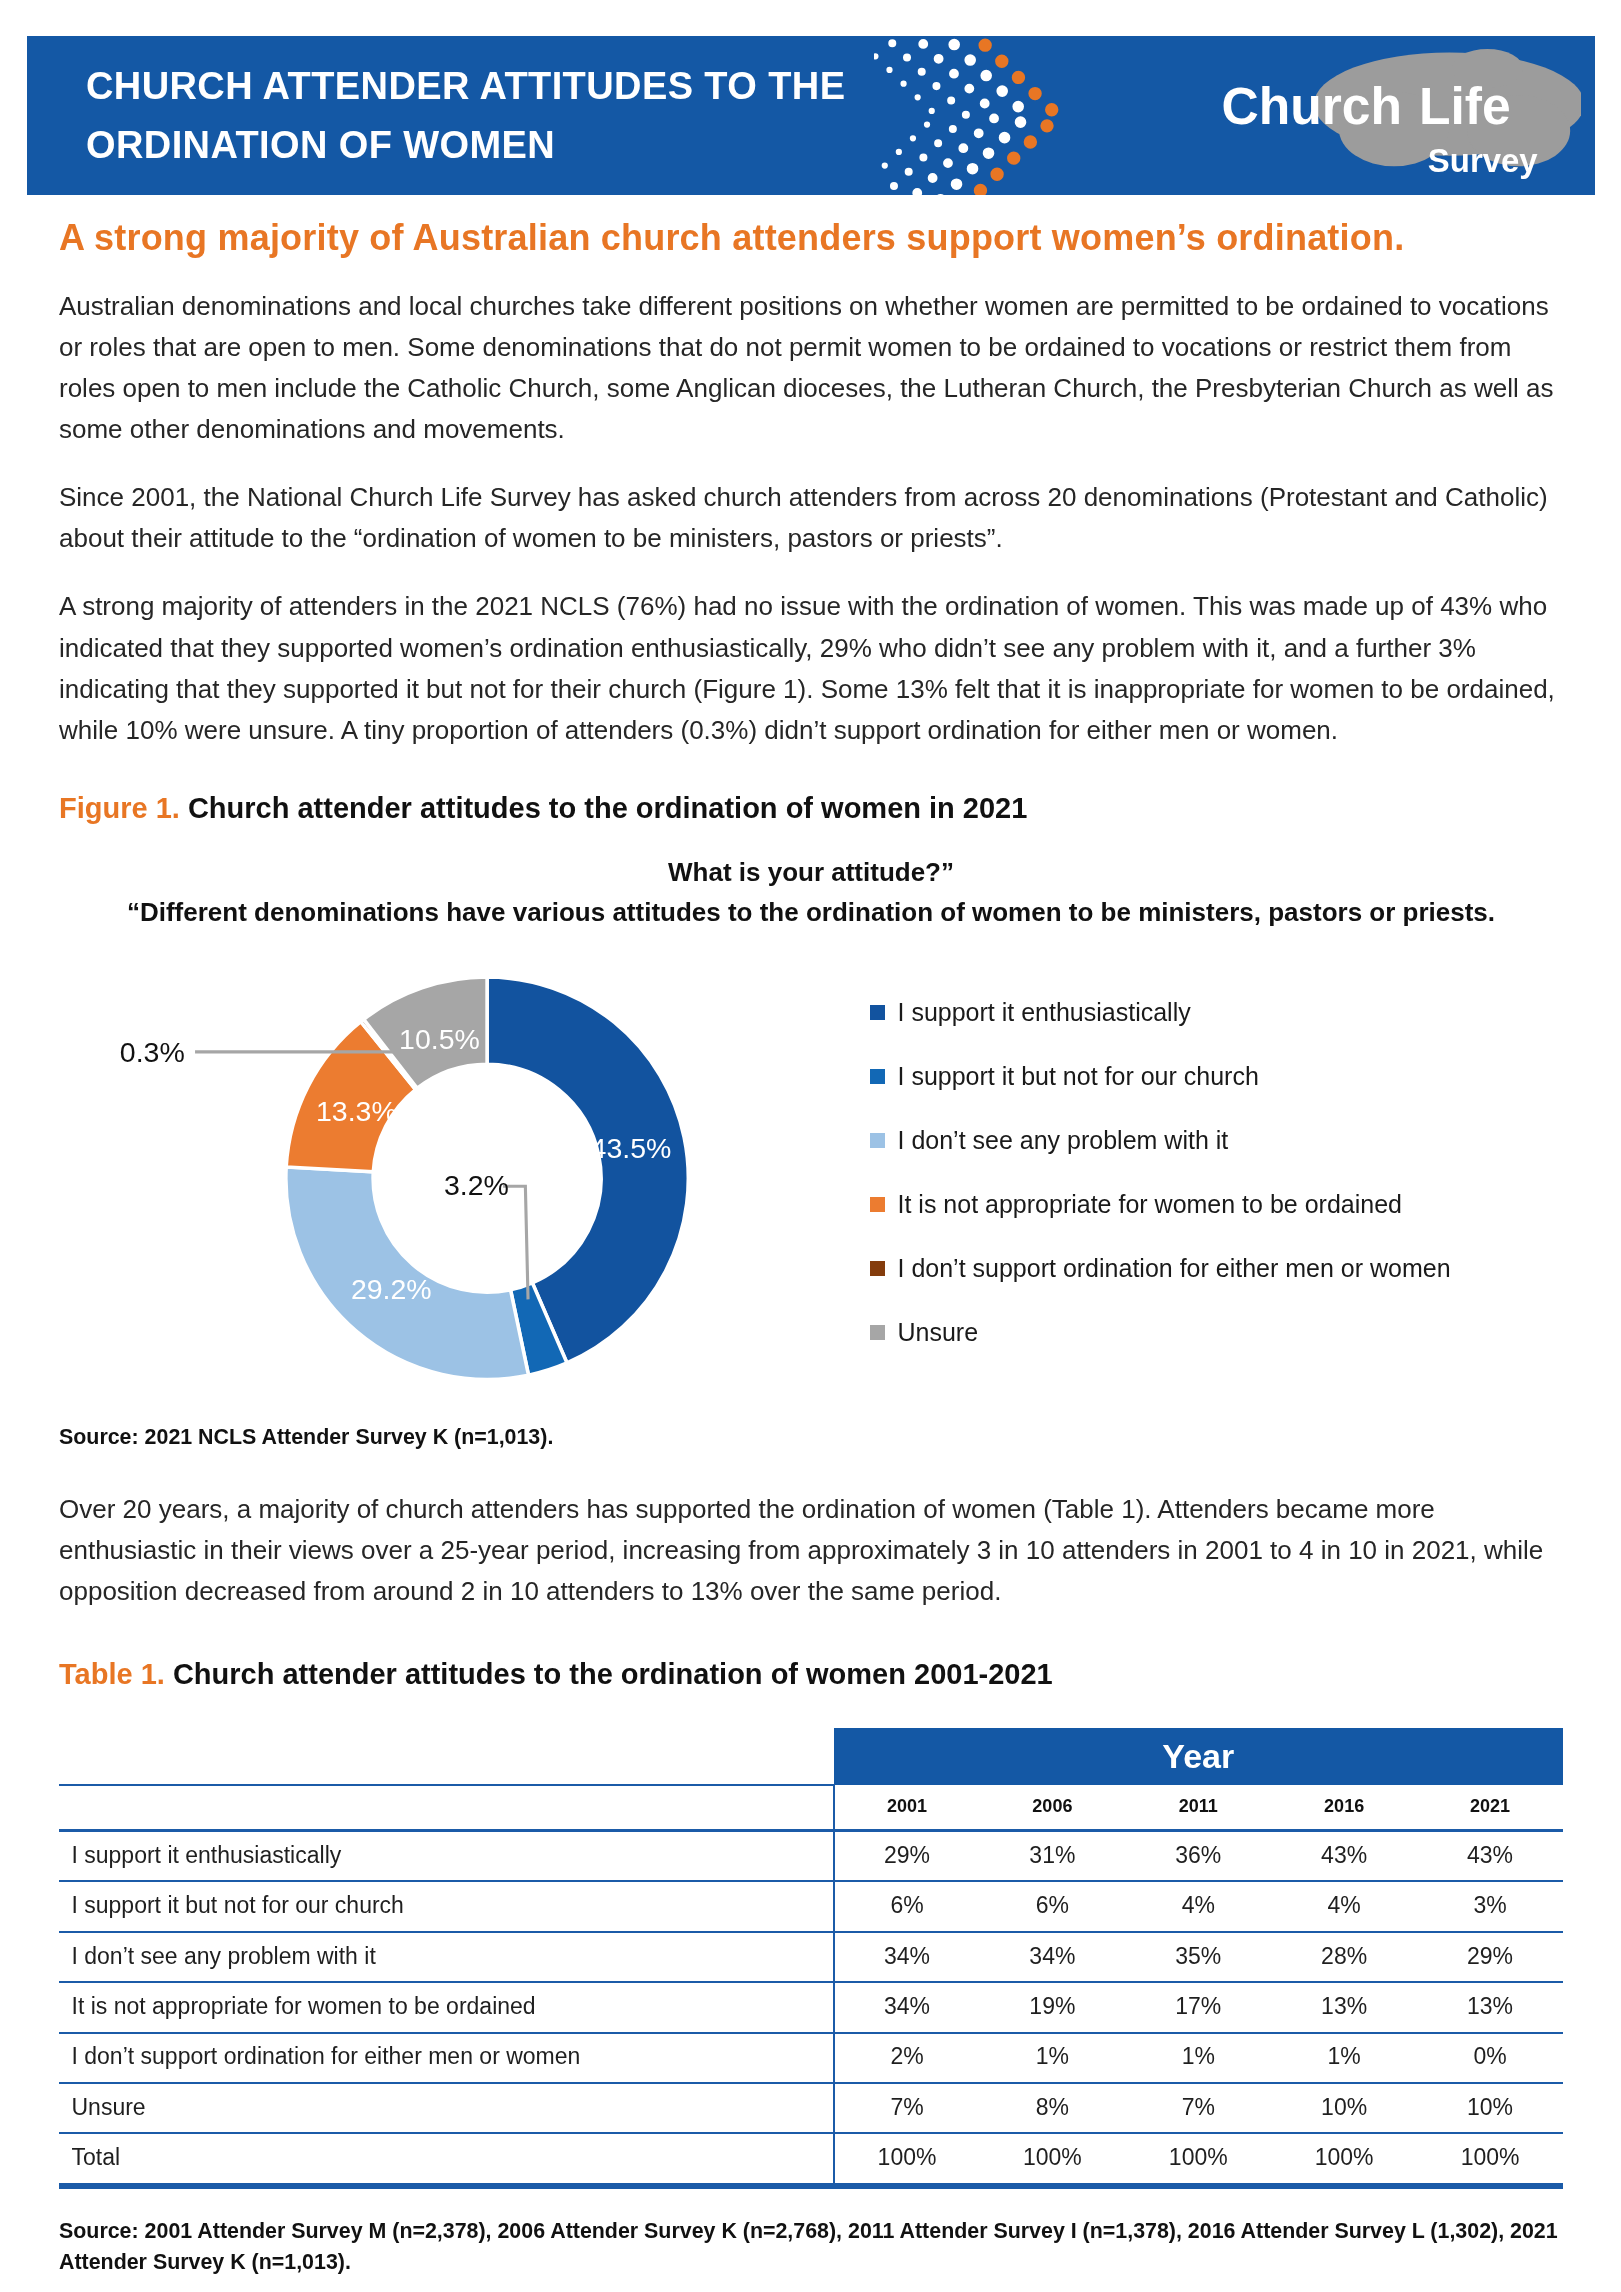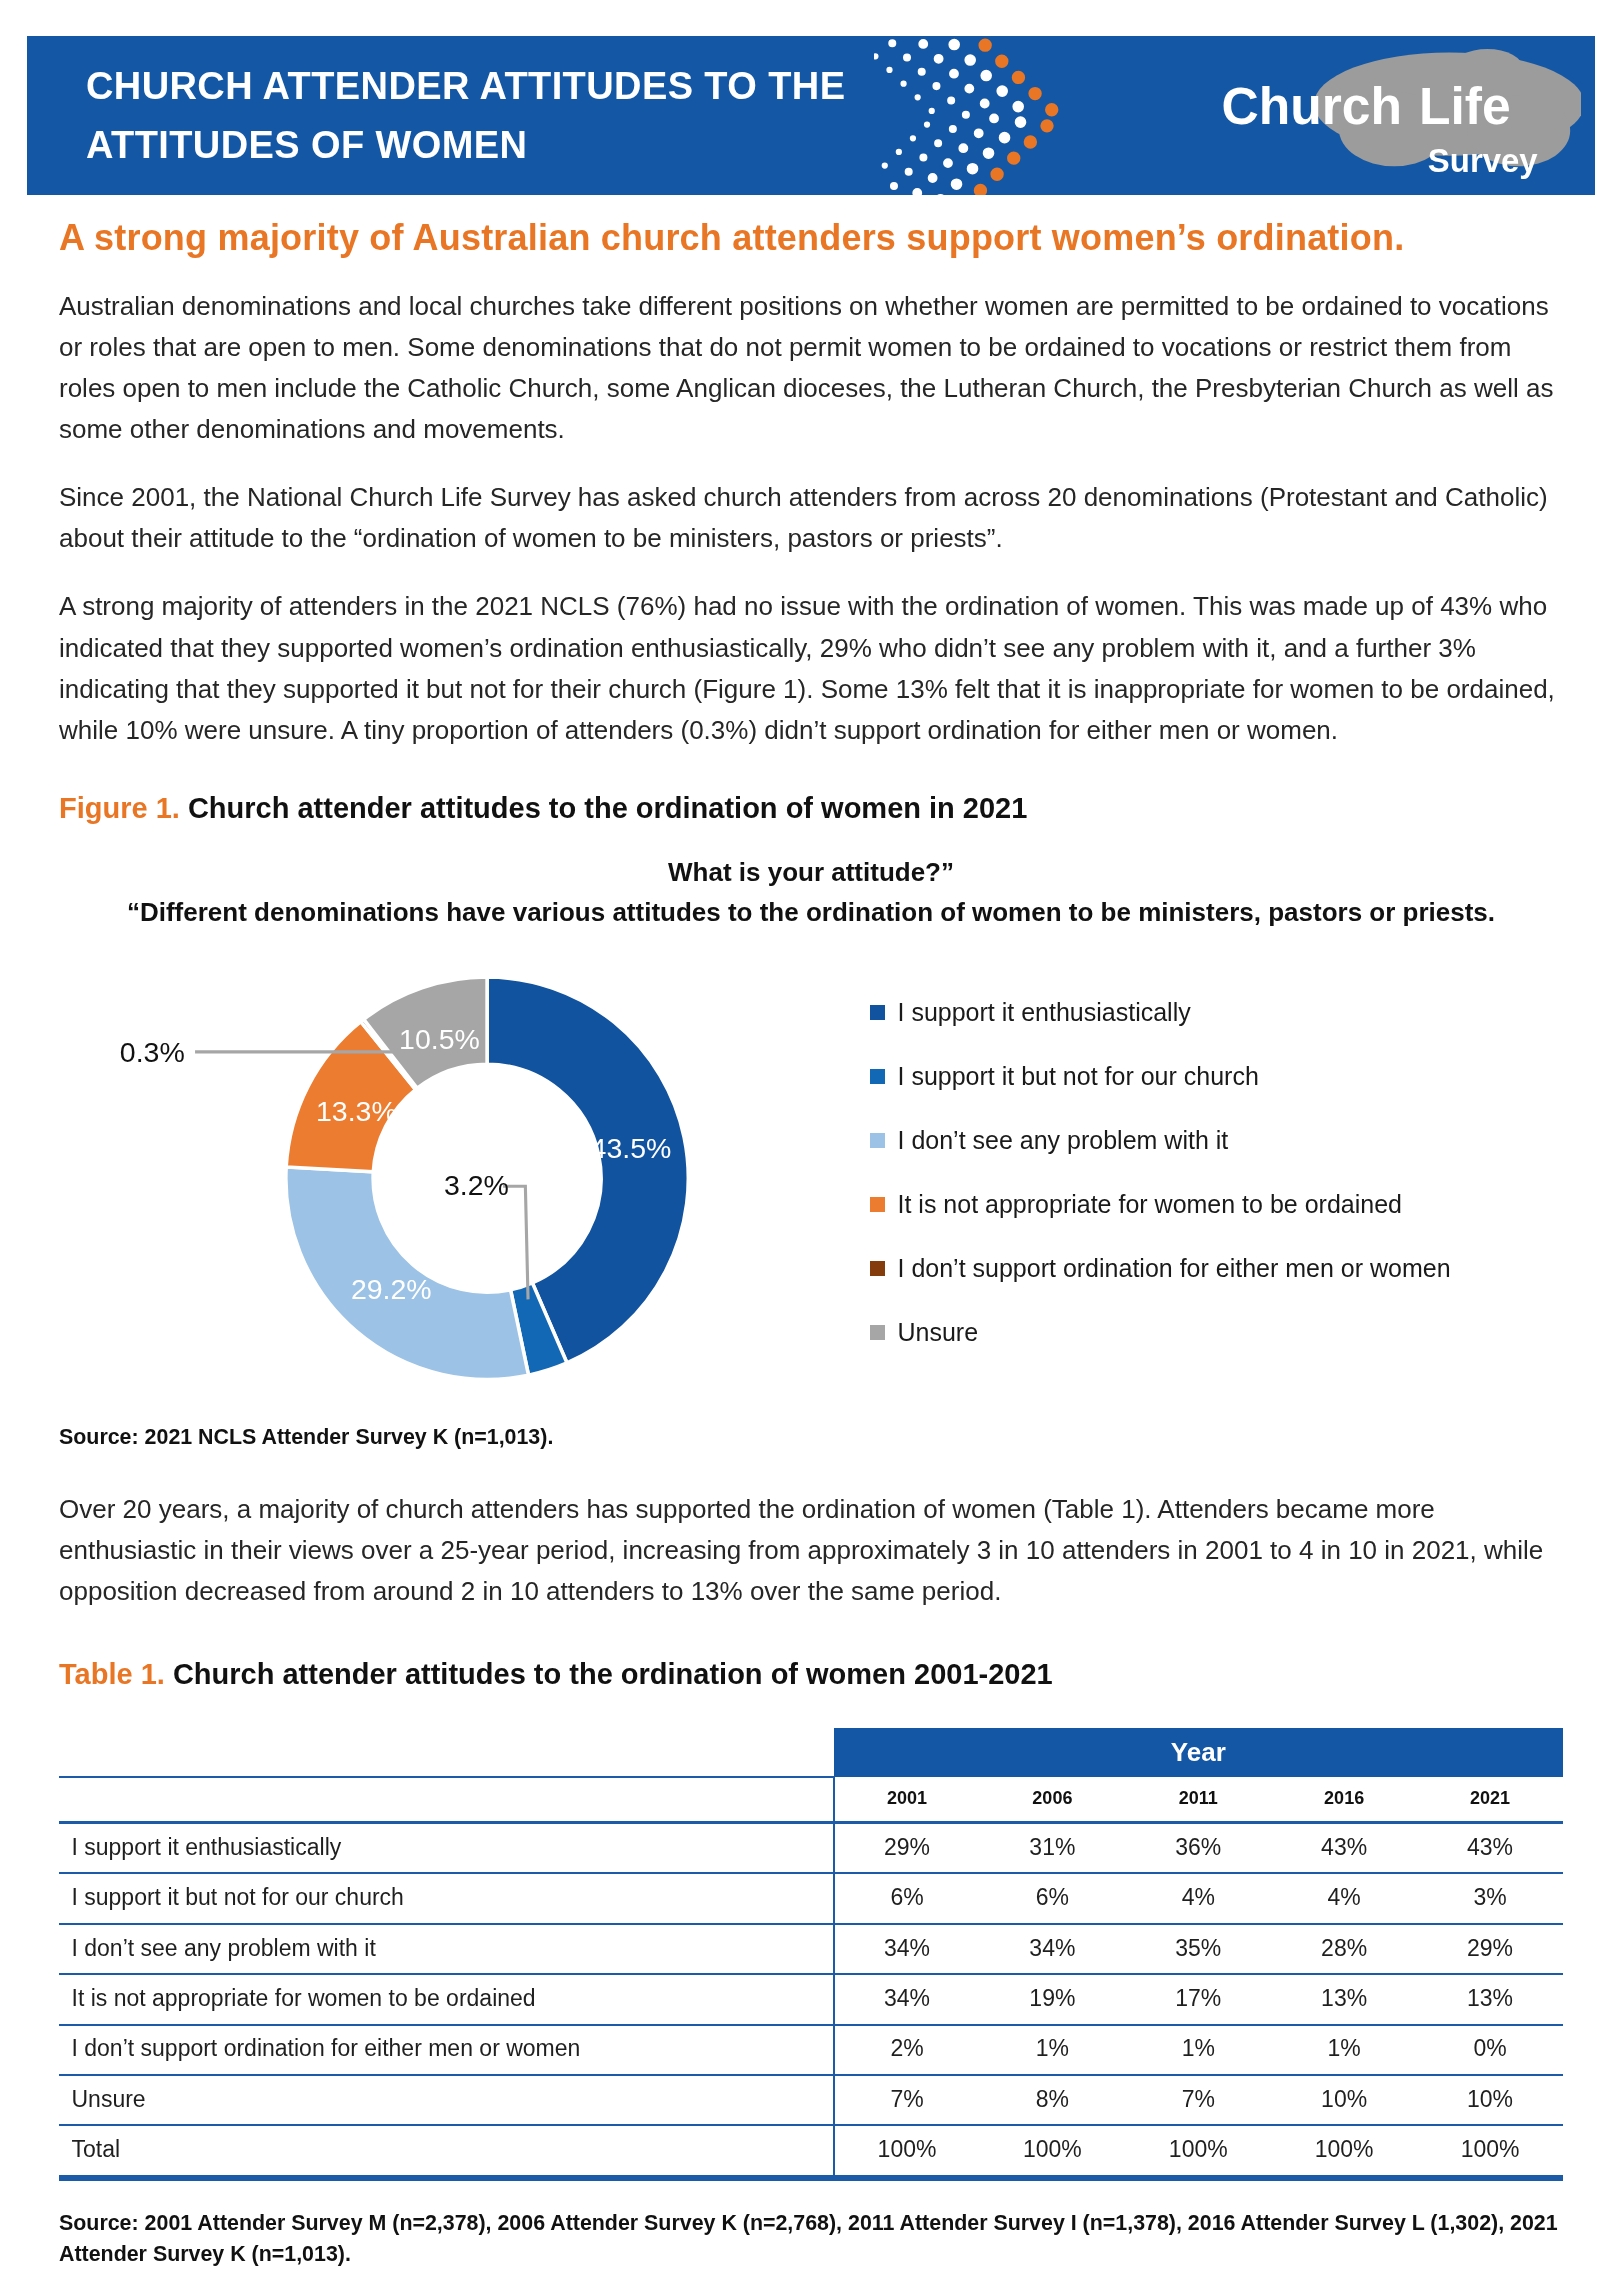--- a/index.html
+++ b/index.html
@@ -33,36 +33,36 @@
   .legend-swatch { width:15px; height:15px; flex:none; margin-right:12.5px; }
   .legend-label { font-size:25px; color:#1a1a1a; line-height:1; }
   .slice-label { fill:#ffffff; font-size:32px; }
   .callout-label { fill:#111111; font-size:32px; }
   .leader { stroke:#A6A6A6; stroke-width:3.5; fill:none; }
   .source-note { margin-top:10.7px; font-size:21.4px; font-weight:bold; color:#111; line-height:1.45; }
   
   table.data { width:100%; border-collapse:collapse; margin-top:37px; }
   table.data col.lbl { width:51.5%; }
   table.data col.yr { width:9.7%; }
-  .yearbar { background:#1458A5; color:#ffffff; font-weight:bold; font-size:26px; text-align:center; padding:9px 0; }
+  .yearbar { background:#1458A5; color:#ffffff; font-weight:bold; font-size:34px; text-align:center; padding:9px 0; }
   td.corner { border-bottom:2.7px solid #1B5BA8; }
   tr.years th { font-size:18px; font-weight:bold; color:#111; text-align:center; padding:10.7px 0 12.5px 0; border-bottom:3.6px solid #1B5BA8; }
   tr.years th.first, td.vline { border-left:2.7px solid #1B5BA8; }
   table.data tbody td { font-size:23px; padding:9.8px 0 11.6px 0; border-bottom:2.7px solid #1B5BA8; }
   table.data tbody td.rlabel { text-align:left; padding-left:12.5px; }
   table.data tbody td.val { text-align:center; }
   table.data tbody tr:last-child td { border-bottom:6.2px solid #1B5BA8; }
 </style>
 </head>
 <body>
 
 <div class="band">
   <div class="band-title">
     <div>CHURCH ATTENDER ATTITUDES TO THE</div>
-    <div>ATTITUDES OF WOMEN</div>
+    <div>ORDINATION OF WOMEN</div>
   </div>
   <svg class="dots-svg" id="dots" width="214" height="159" viewBox="0 0 240 178">
       <polyline points="106,-8 206,89 106,186" fill="none" stroke="#E87624" stroke-width="15" stroke-linecap="round" stroke-dasharray="0 26"></polyline>
       <polyline points="72,-8 172,89 72,186" fill="none" stroke="#ffffff" stroke-width="13" stroke-linecap="round" stroke-dasharray="0 25"></polyline>
       <polyline points="38,-8 138,89 38,186" fill="none" stroke="#ffffff" stroke-width="11" stroke-linecap="round" stroke-dasharray="0 24"></polyline>
       <polyline points="4,-8 104,89 4,186" fill="none" stroke="#ffffff" stroke-width="9" stroke-linecap="round" stroke-dasharray="0 23"></polyline>
       <polyline points="-30,-8 70,89 -30,186" fill="none" stroke="#ffffff" stroke-width="7" stroke-linecap="round" stroke-dasharray="0 22"></polyline>
     </svg>
   <svg class="cls-logo" width="365" height="153" viewBox="0 0 410 172">
     <ellipse cx="262" cy="72" rx="152" ry="58" fill="#9C9C9C"></ellipse>

